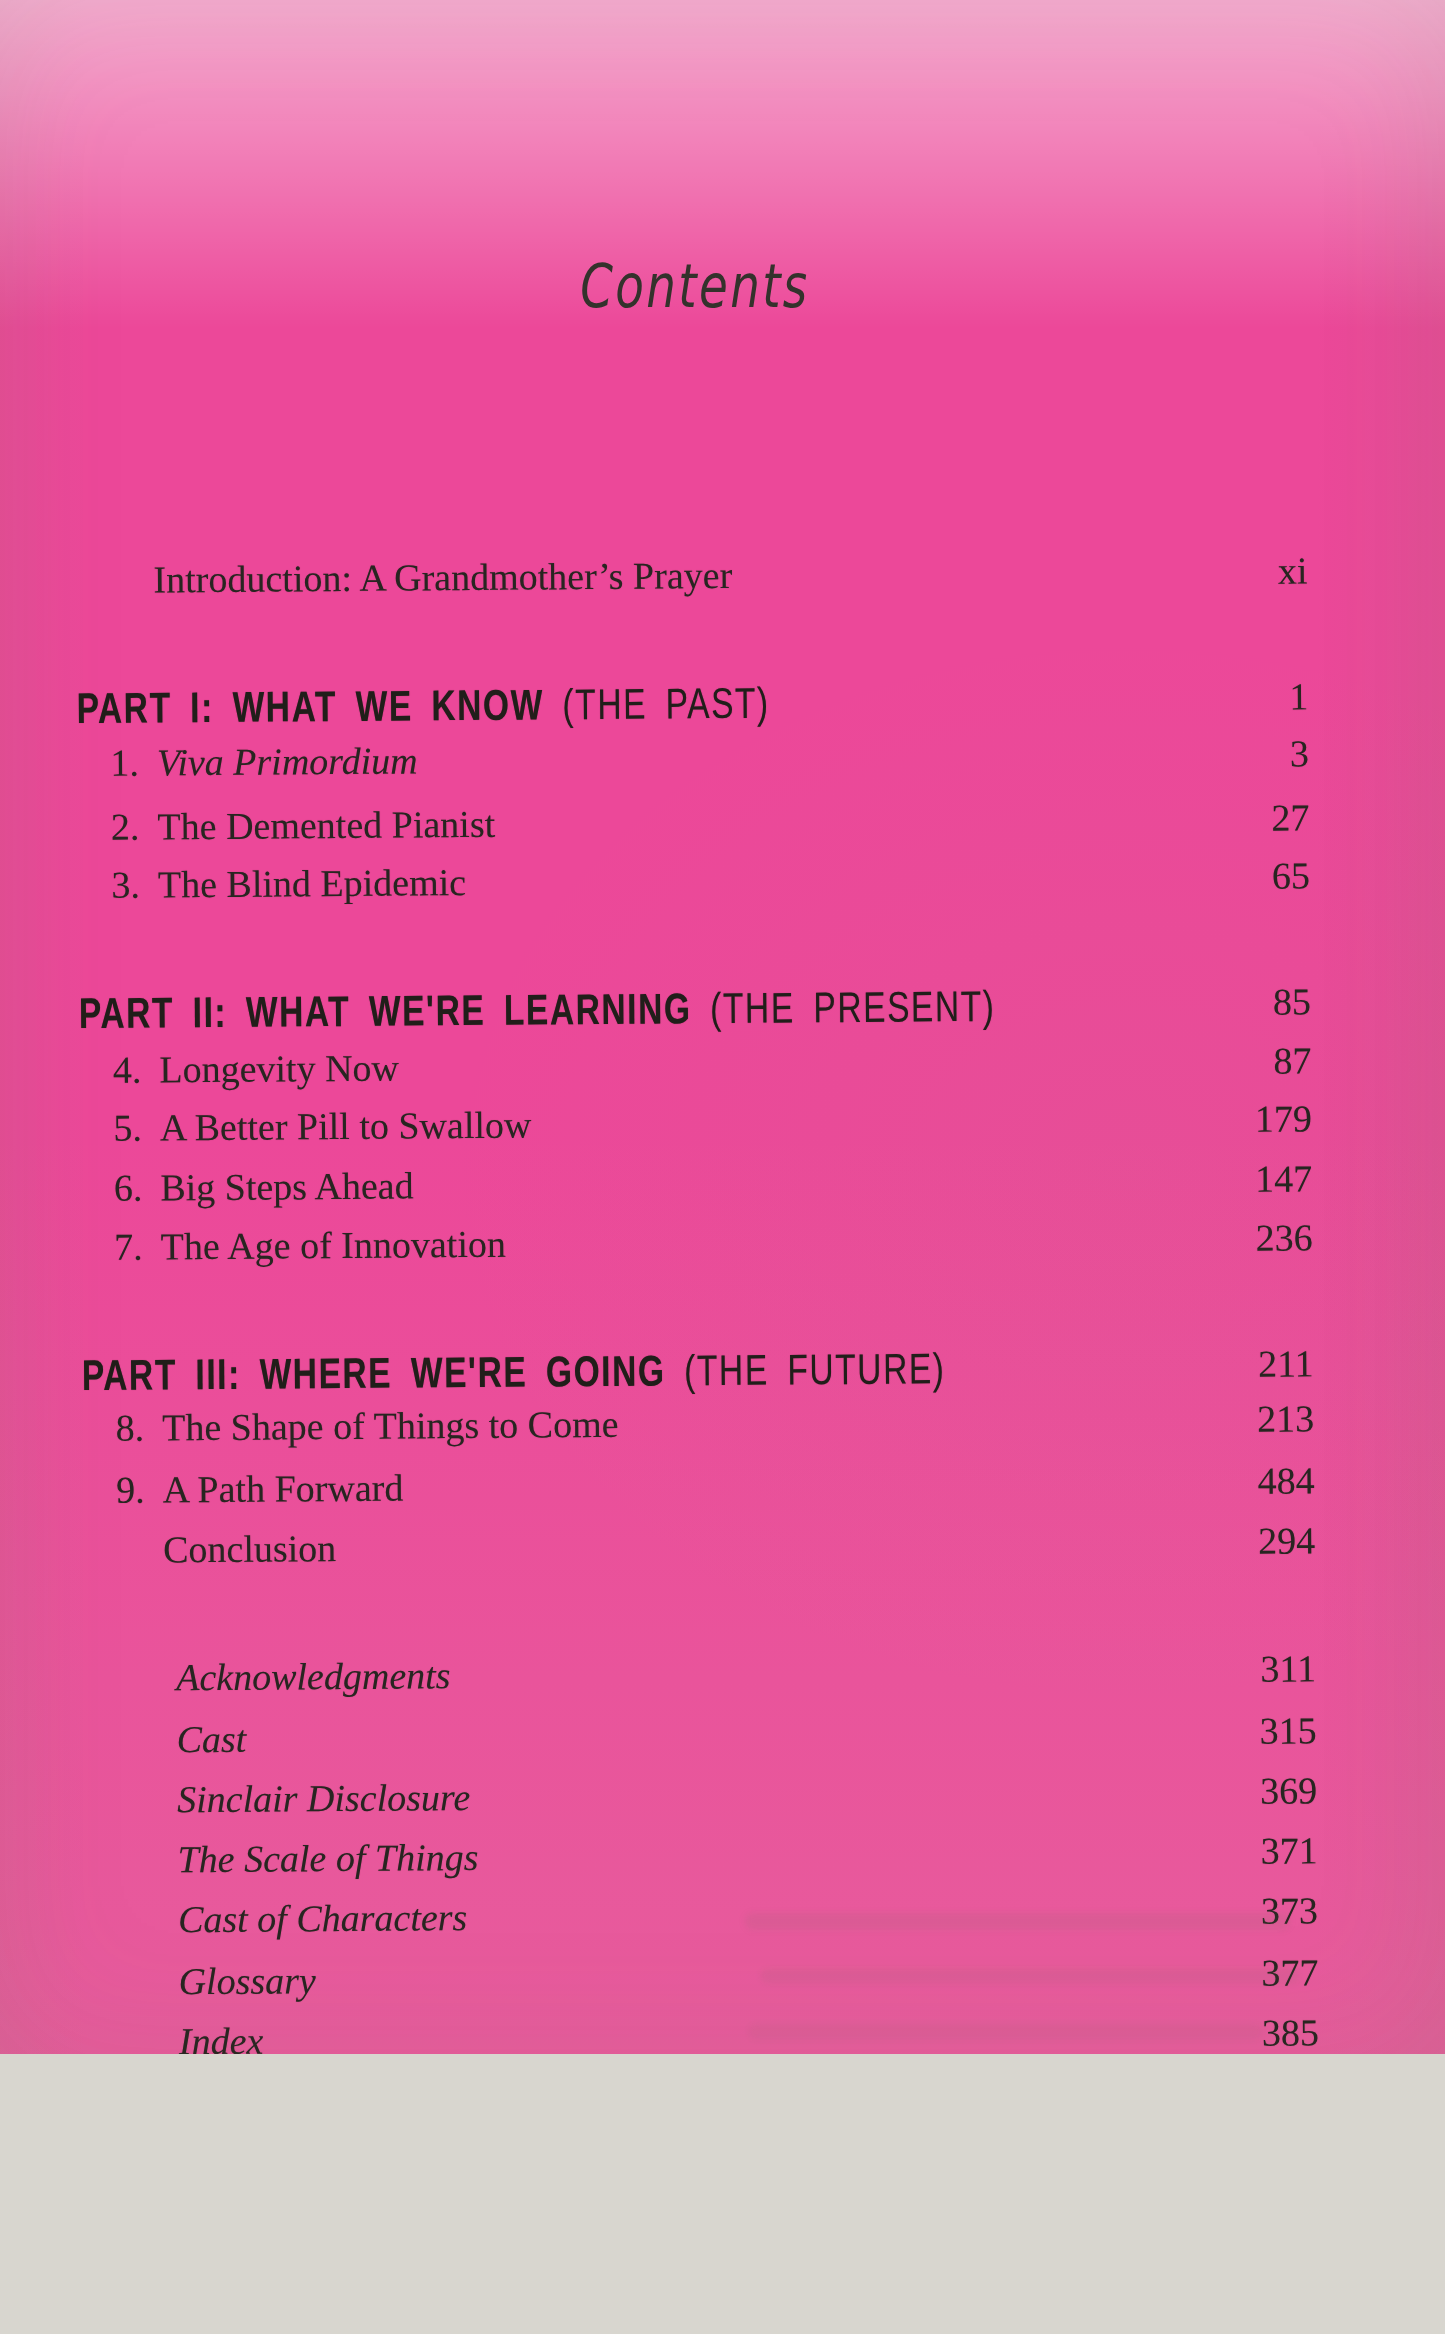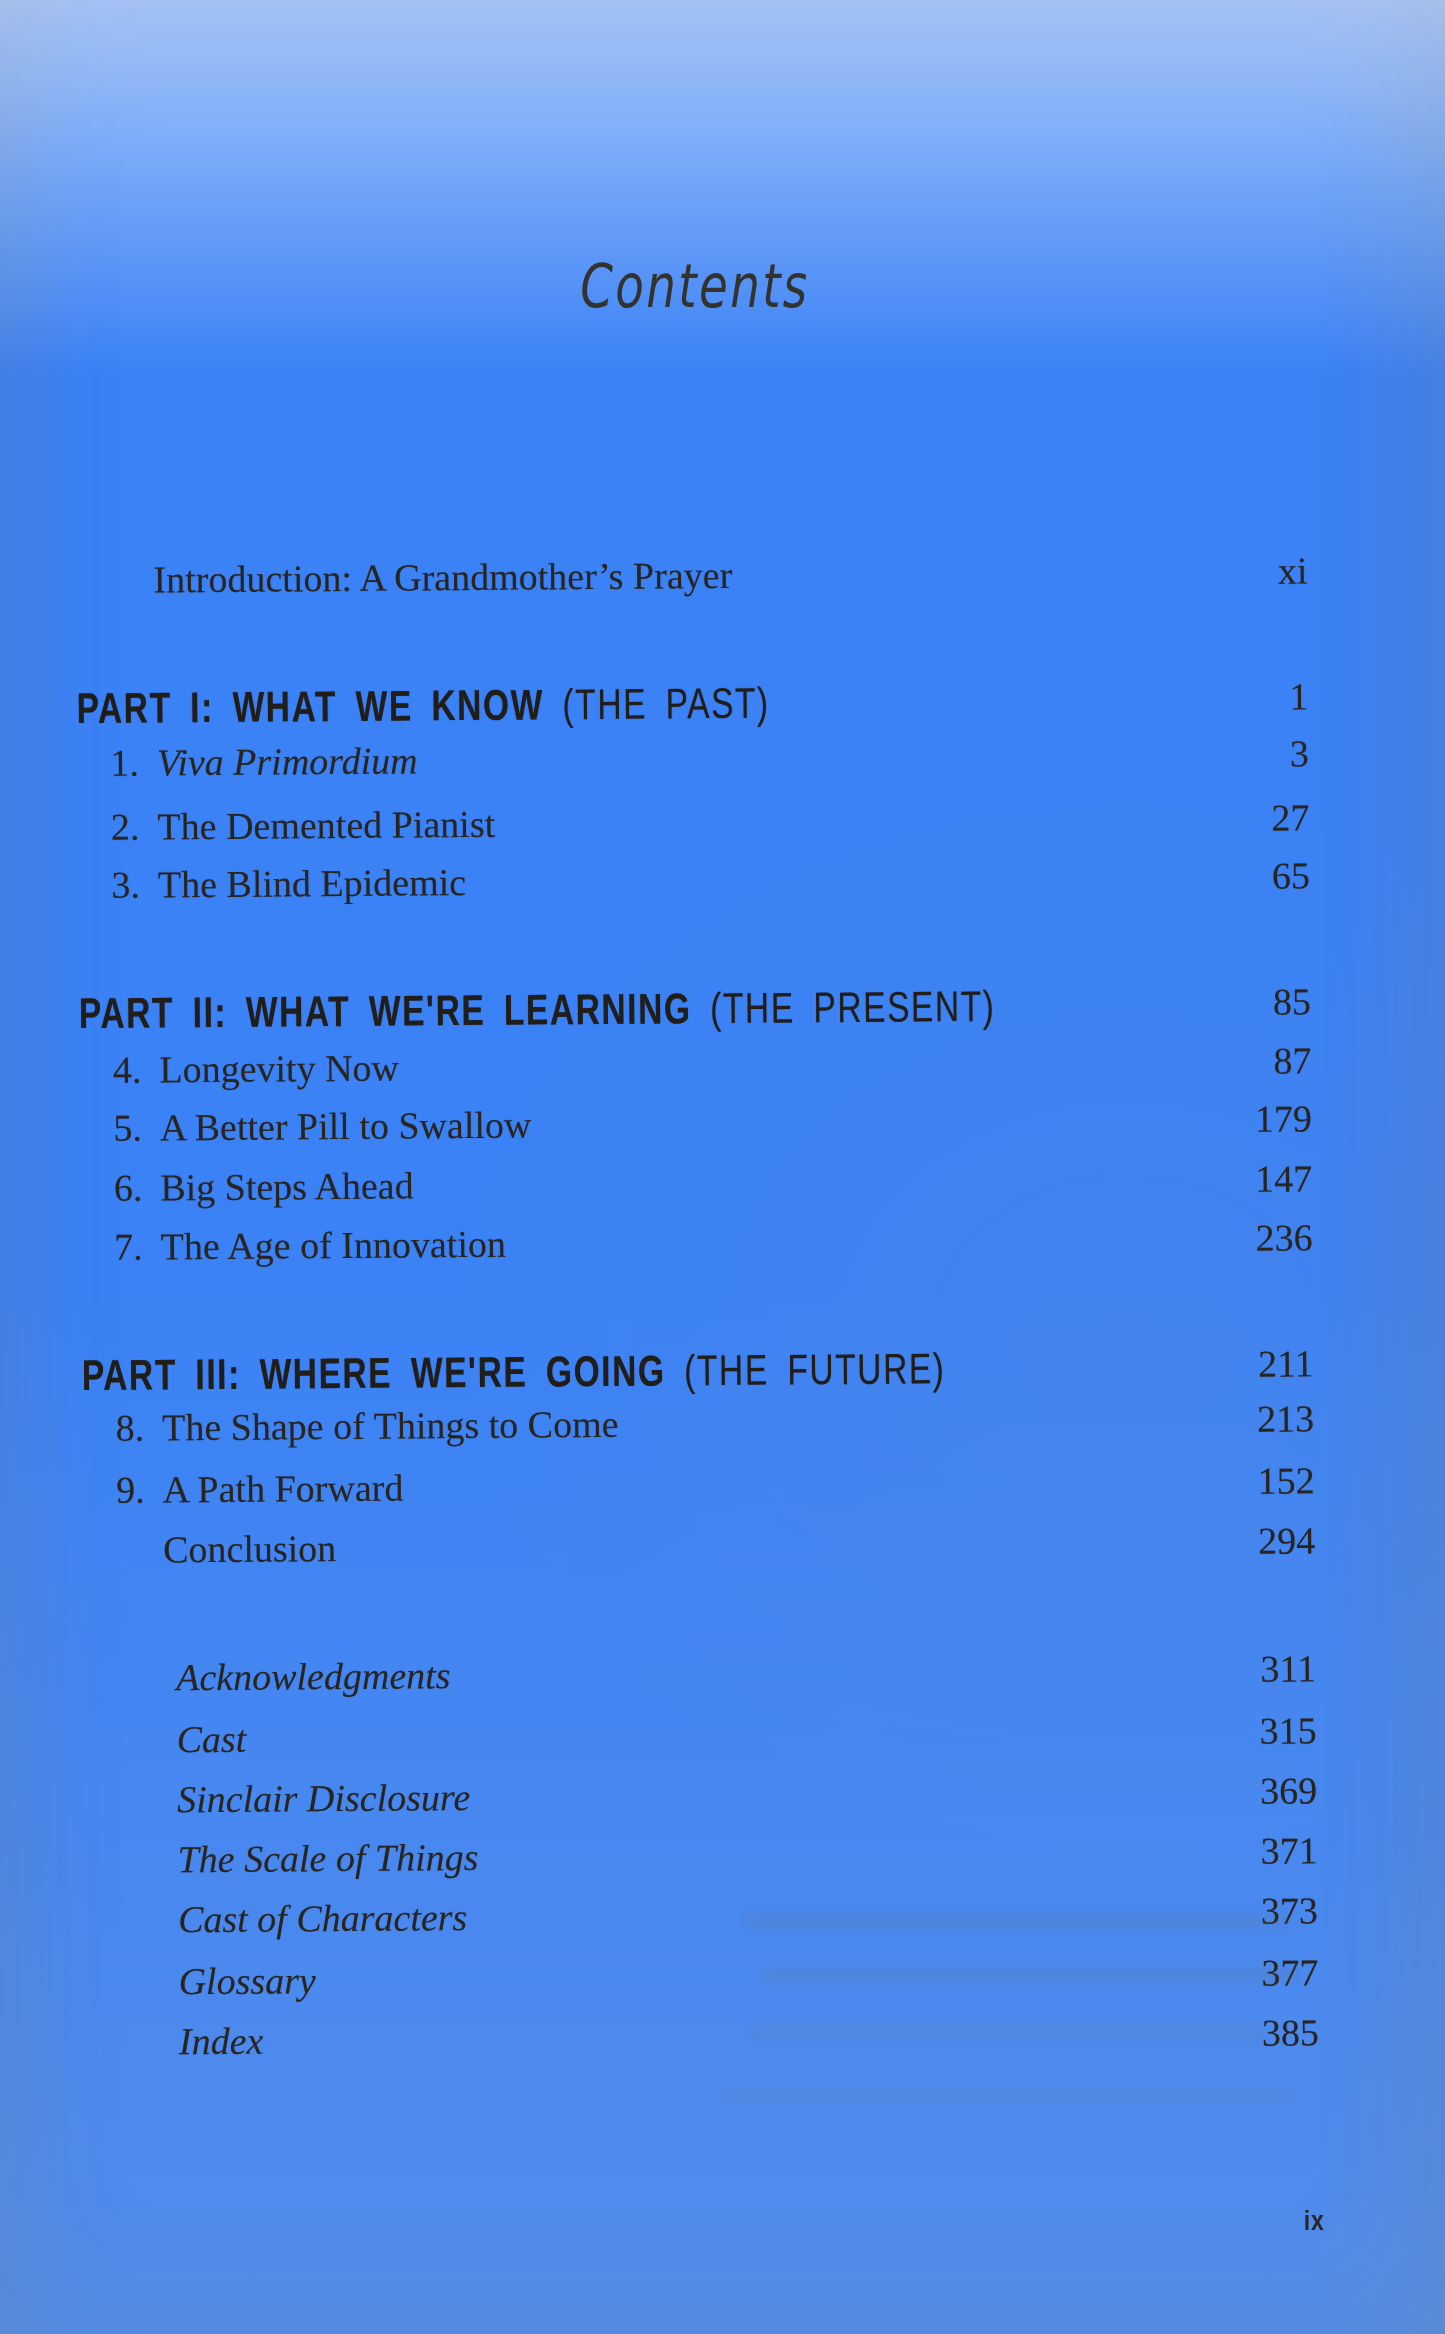--- a/index.html
+++ b/index.html
@@ -1,18 +1,18 @@
 <!DOCTYPE html>
 <html><head>
 <meta charset="utf-8">
 <style>
   html,body { margin:0; padding:0; background:#d8d6cf; }
   .page {
-    position:relative; width:1445px; height:2334px; overflow:hidden;
-    background:#3b82f6;
+    position:relative; width:1445px; height:2054px; overflow:hidden;
+    background:#ec4899;
     font-family:"Liberation Serif", serif;
     color:#282521;
   }
   .paper-shade { position:absolute; inset:0; pointer-events:none;
     background:
       linear-gradient(180deg, rgba(255,255,255,0.55) 0%, rgba(255,255,255,0) 16%),
       linear-gradient(180deg, rgba(255,255,255,0) 55%, rgba(205,197,174,0.16) 100%),
       linear-gradient(90deg, rgba(146,138,116,0.07) 0%, rgba(146,138,116,0) 6%),
       linear-gradient(270deg, rgba(146,138,116,0.09) 0%, rgba(146,138,116,0) 9%),
       radial-gradient(ellipse 950px 750px at 78% 57%, rgba(160,152,128,0.07), rgba(160,152,128,0) 72%);
@@ -128,21 +128,21 @@
       <span class="pg">211</span>
     </div>
     <div class="row" style="top:1409px">
       <span class="chap-num">8.</span>
       <span class="chap-title">The Shape of Things to Come</span>
       <span class="pg">213</span>
     </div>
     <div class="row" style="top:1471px">
       <span class="chap-num">9.</span>
       <span class="chap-title">A Path Forward</span>
-      <span class="pg">152</span>
+      <span class="pg">484</span>
     </div>
     <div class="row" style="top:1531px">
       <span class="chap-num"></span>
       <span class="chap-title">Conclusion</span>
       <span class="pg">294</span>
     </div>
 
     <div class="row" style="top:1659px">
       <span class="bm-title">Acknowledgments</span>
       <span class="pg">311</span>

